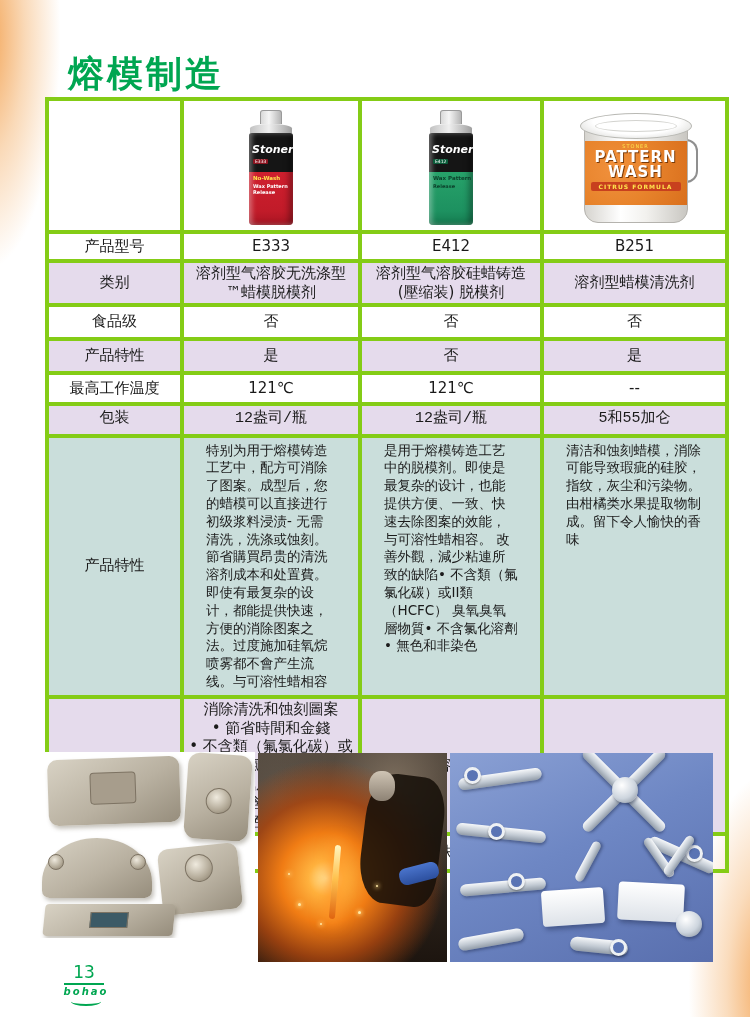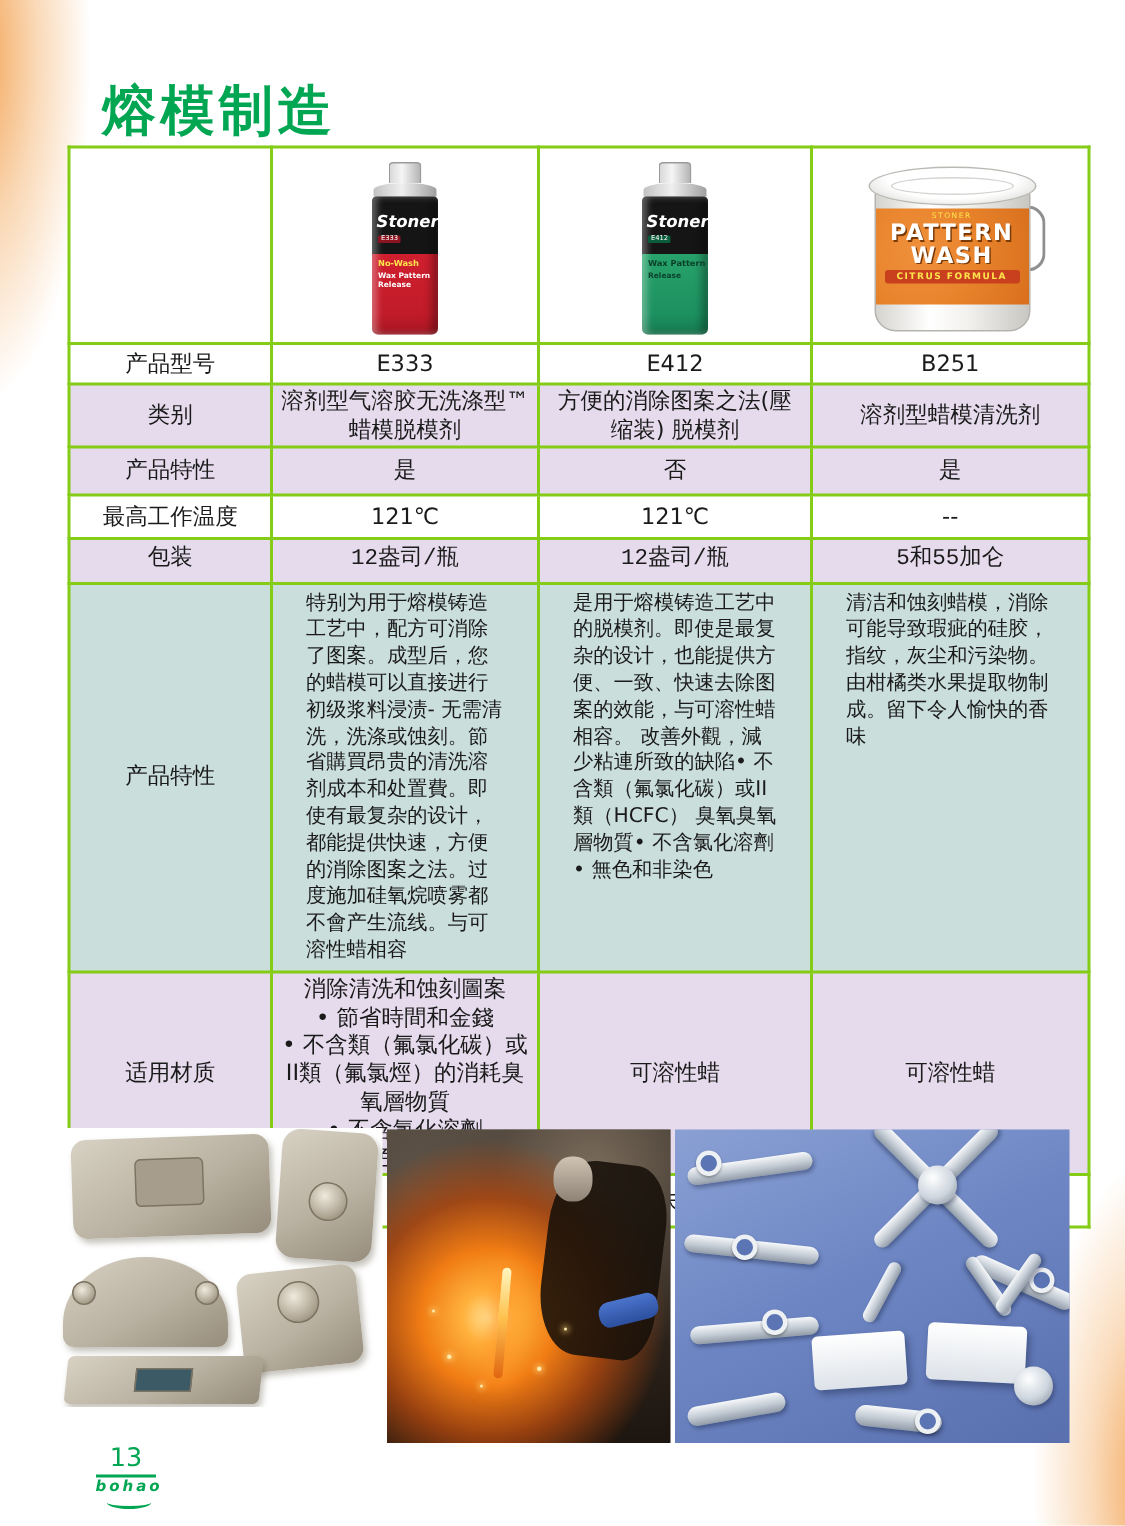--- a/index.html
+++ b/index.html
@@ -9,21 +9,21 @@
   }
   
   .decor-tl{position:absolute;left:-30px;top:-50px;width:190px;height:720px;pointer-events:none;
     background:radial-gradient(ellipse 55% 45% at 8% 12%, rgba(242,158,74,.95) 0%, rgba(247,197,145,.65) 38%, rgba(255,255,255,0) 72%);}
   .decor-br{position:absolute;right:-28px;bottom:-40px;width:150px;height:460px;pointer-events:none;
     background:radial-gradient(ellipse 70% 60% at 95% 85%, rgba(242,158,74,.95) 0%, rgba(247,197,145,.6) 42%, rgba(255,255,255,0) 78%);}
   .page-title{position:absolute;left:68px;top:50px;font-size:36px;font-weight:bold;color:#00a651;letter-spacing:3px;}
 
   
   table.ptable{position:absolute;left:45px;top:97px;width:680px;border-collapse:collapse;table-layout:fixed;}
-  .ptable td{border:2px solid #84cc16;padding:1px 5px;text-align:center;vertical-align:middle;font-size:15px;line-height:1.25;}
+  .ptable td{border:4px solid #84cc16;padding:1px 5px;text-align:center;vertical-align:middle;font-size:15px;line-height:1.25;}
   .lav{background:#e5dbec;}
   .teal{background:#cadedb;}
   .r-img td{height:127px;background:#fff;}
   .r-model td{height:23px;margin-top:32px;}
   .r-cat td{height:31px;}
   .r-food td,.r-paint td{height:28px;}
   .r-temp td{height:25px;}
   .r-pack td{height:26px;font-family:Liberation Mono, monospace;}
   .r-feat td{height:226px;vertical-align:top;text-align:left;font-size:13.5px;line-height:1.32;padding:4px 22px;}
   .r-feat td.rowlabel{vertical-align:middle;text-align:center;font-size:15px;}
@@ -148,24 +148,30 @@
   <tr class="r-model">
     <td class="rowlabel">产品型号</td>
     <td>E333</td>
     <td>E412</td>
     <td>B251</td>
   </tr>
 
   <tr class="r-cat">
     <td class="lav rowlabel">类别</td>
     <td class="lav cat-small">溶剂型气溶胶无洗涤型™蜡模脱模剂</td>
-    <td class="lav cat-small">方便的消除图案之法(壓缩装) 脱模剂</td>
+    <td class="lav cat-small">溶剂型气溶胶硅蜡铸造(壓缩装) 脱模剂</td>
     <td class="lav">溶剂型蜡模清洗剂</td>
   </tr>
 
+  <tr class="r-food">
+    <td class="rowlabel">食品级</td>
+    <td>否</td>
+    <td>否</td>
+    <td>否</td>
+  </tr>
 
   <tr class="r-paint">
     <td class="lav rowlabel">产品特性</td>
     <td class="lav">是</td>
     <td class="lav">否</td>
     <td class="lav">是</td>
   </tr>
 
   <tr class="r-temp">
     <td class="rowlabel">最高工作温度</td>

